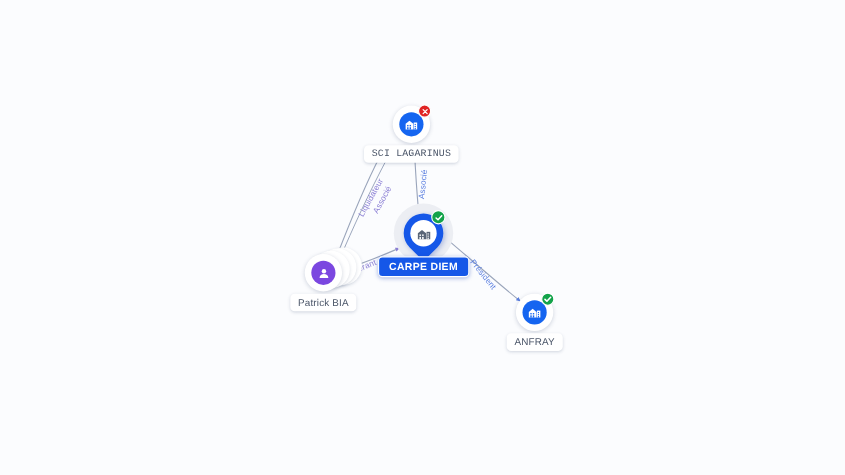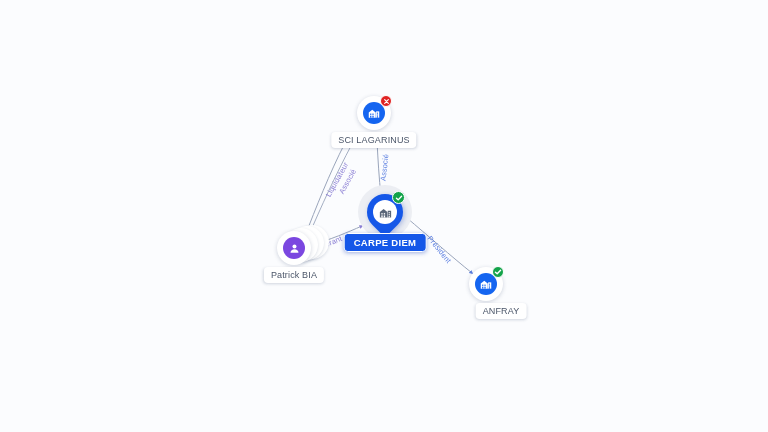--- a/index.html
+++ b/index.html
@@ -229,21 +229,21 @@
             <rect x="17.1" y="17.6" width="1.8" height="2.4" fill="#1565f0"></rect>
           </svg>
         </div>
         <div class="badge bad" style="right:-1px; top:-1px;">
           <svg width="7" height="7" viewBox="0 0 10 10" aria-hidden="true">
             <path d="M2.4,2.4 L7.6,7.6 M7.6,2.4 L2.4,7.6" stroke="#ffffff" stroke-width="1.7" stroke-linecap="round"></path>
           </svg>
         </div>
       </div>
     </div>
-    <div class="label" style="top:19px;">SCI LAGARINUS</div>
+    <div class="label" style="top:19px;font-family:Liberation Mono, monospace;">SCI LAGARINUS</div>
   </div>
 
   <div class="node" style="left:385px; top:212px;">
     <div class="node-hit" style="left:0; top:0;">
       <div class="pin-wrap">
         <div class="pin-halo"></div>
         <div class="pin">
           <div class="pin-inner">
             <svg width="15" height="15" viewBox="0 0 24 24" aria-hidden="true">
               <path d="M3 20V11.2L9 6.4l6 4.8V20z" fill="#5a6678"></path>
@@ -303,16 +303,16 @@
             <rect x="17.1" y="17.6" width="1.8" height="2.4" fill="#1565f0"></rect>
           </svg>
         </div>
         <div class="badge ok" style="right:-1px; top:-1px;">
           <svg width="8" height="8" viewBox="0 0 10 10" aria-hidden="true">
             <path d="M1.8,5.2 L4,7.3 L8.2,2.8" stroke="#ffffff" stroke-width="1.8" fill="none" stroke-linecap="round" stroke-linejoin="round"></path>
           </svg>
         </div>
       </div>
     </div>
-    <div class="label" style="top:19px;margin-left:15px;">ANFRAY</div>
+    <div class="label" style="top:19px;">ANFRAY</div>
   </div>
 
 </div>
 
 </body></html>

